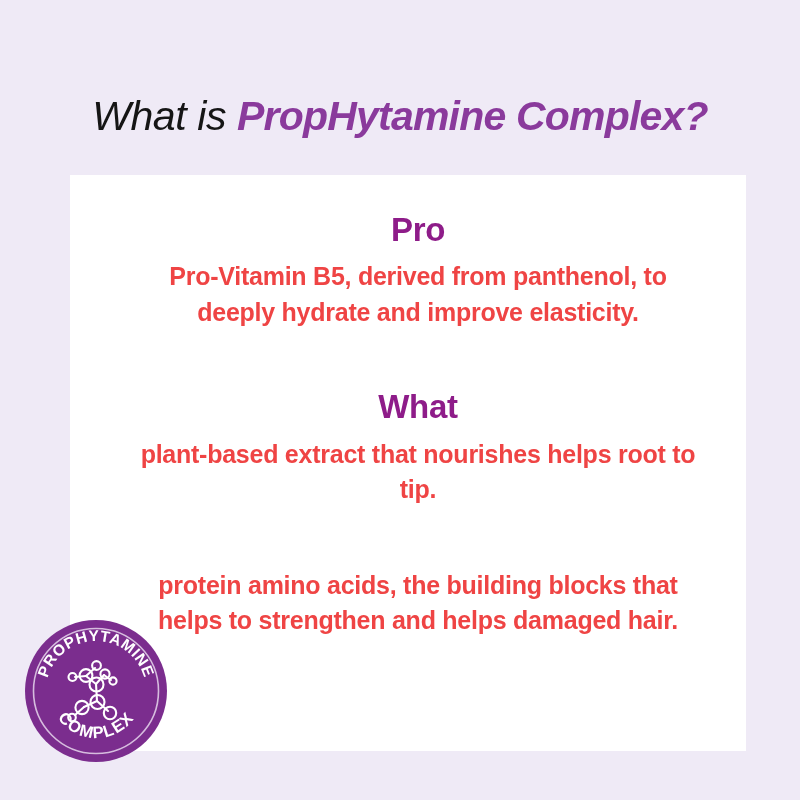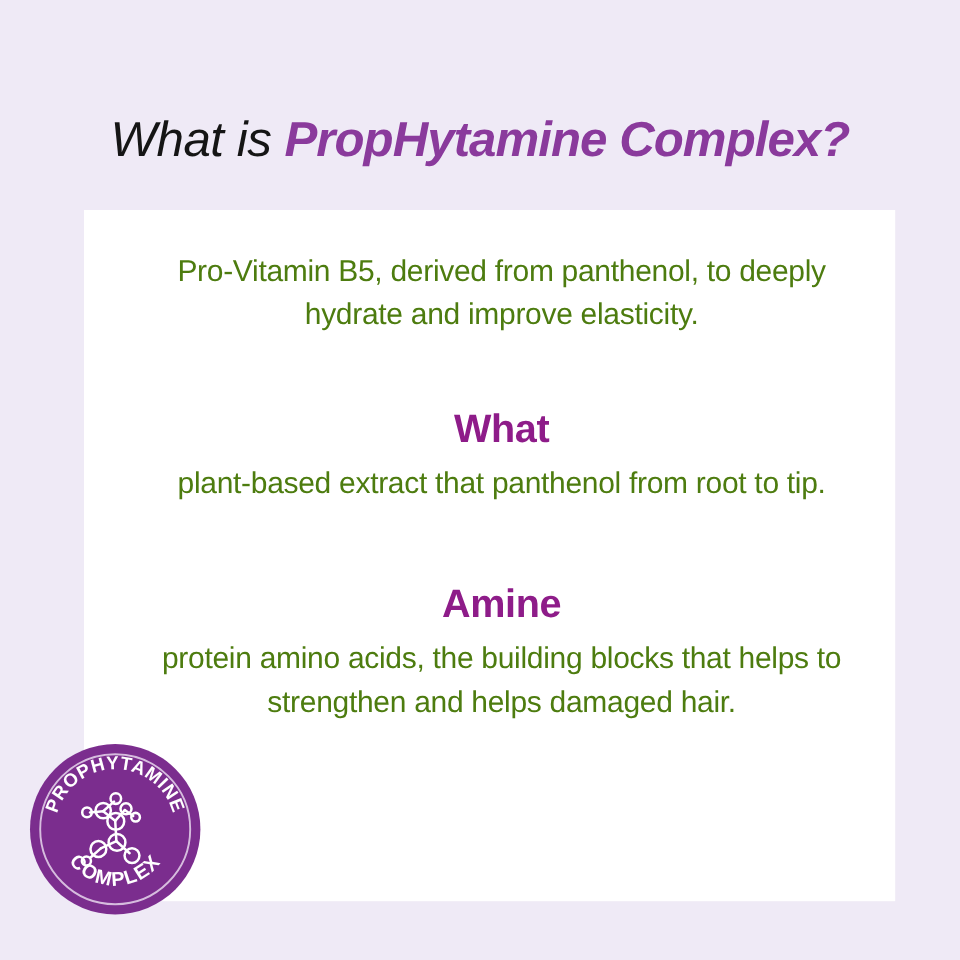--- a/index.html
+++ b/index.html
@@ -70,23 +70,23 @@
   .block-title {
     color: #8e1c89;
     font-size: 33px;
     font-weight: 800;
     letter-spacing: -0.3px;
     line-height: 1.25;
     margin-bottom: 9px;
   }
 
   .block-body {
-    color: #4d7c0f;
+    color: #ef4444;
     font-size: 25px;
-    font-weight: 400;
+    font-weight: 700;
     line-height: 1.42;
     letter-spacing: -0.25px;
     padding: 0 4px;
   }
 
   .spacer-sm { height: 22px; }
   .spacer-md { height: 26px; }
 
   
   .badge {
@@ -104,34 +104,34 @@
 <div class="stage">
 
   <div class="headline">
     <span class="lead">What is </span><span class="brand">PropHytamine Complex?</span>
   </div>
 
   <div class="card">
     <div class="card-inner">
 
       <div class="block">
+        <div class="block-title">Pro</div>
         <div class="block-body">Pro-Vitamin B5, derived from panthenol, to deeply hydrate and improve elasticity.</div>
       </div>
 
       <div class="spacer-sm"></div>
 
       <div class="block">
         <div class="block-title">What</div>
-        <div class="block-body">plant-based extract that panthenol from root to tip.</div>
+        <div class="block-body">plant-based extract that nourishes helps root to tip.</div>
       </div>
 
       <div class="spacer-md"></div>
 
       <div class="block">
-        <div class="block-title">Amine</div>
         <div class="block-body">protein amino acids, the building blocks that helps to strengthen and helps damaged hair.</div>
       </div>
 
     </div>
   </div>
 
   <div class="badge">
     <svg viewBox="0 0 144 144" xmlns="http://www.w3.org/2000/svg">
       <defs>
         <path id="arcTop" d="M 22,72 A 50,50 0 0 1 122,72" fill="none"></path>

